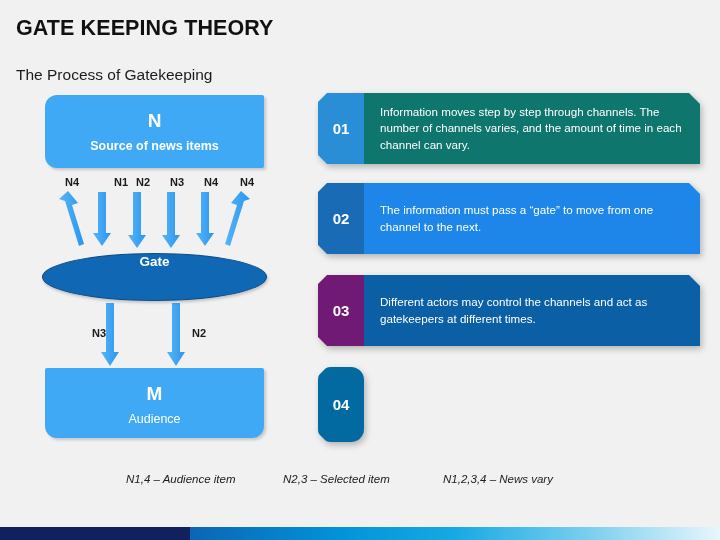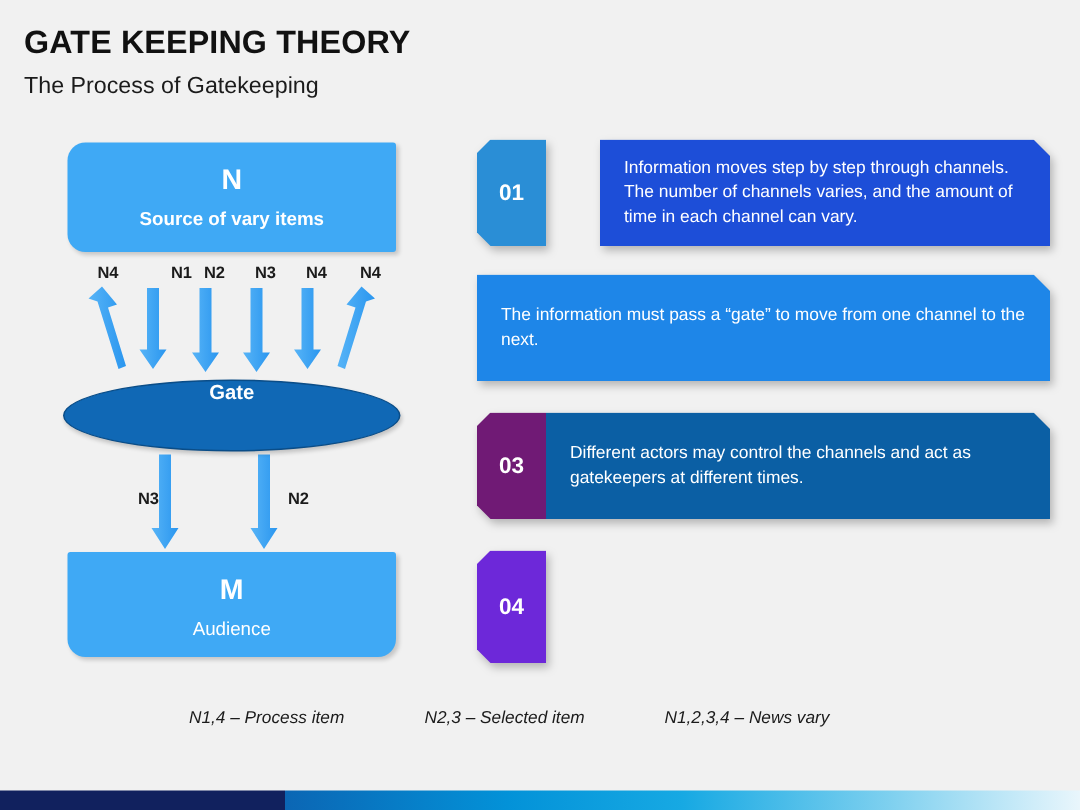--- a/index.html
+++ b/index.html
@@ -27,21 +27,21 @@
     left: 16px;
     top: 16px;
     font-size: 21.5px;
     font-weight: bold;
     color: #111111;
     letter-spacing: 0.1px;
   }
   .subtitle {
     position: absolute;
     left: 16px;
-    top: 49px;
+    top: 66px;
     font-size: 15.5px;
     color: #1b1b1b;
   }
 
   
   .diagram {
     position: absolute;
     left: 0;
     top: 0;
     width: 310px;
@@ -200,21 +200,21 @@
 
 <div class="slide">
 
   <div class="title">GATE KEEPING THEORY</div>
   <div class="subtitle">The Process of Gatekeeping</div>
 
   <div class="diagram">
 
     <div class="node-box node-n">
       <div class="node-letter">N</div>
-      <div class="node-sub">Source of vary items</div>
+      <div class="node-sub">Source of news items</div>
     </div>
 
     <div class="n-label" style="left:53px;  top:176px;">N4</div>
     <div class="n-label" style="left:89px;  top:176px;margin-left:13px;">N1</div>
     <div class="n-label" style="left:124px; top:176px;">N2</div>
     <div class="n-label" style="left:158px; top:176px;">N3</div>
     <div class="n-label" style="left:192px; top:176px;">N4</div>
     <div class="n-label" style="left:228px; top:176px;">N4</div>
 
     <svg class="arrow-svg" viewBox="0 0 310 500">
@@ -264,38 +264,39 @@
     <div class="node-box node-m">
       <div class="node-letter">M</div>
       <div class="node-sub plain">Audience</div>
     </div>
   </div>
 
   <div class="steps">
 
     <div class="step" style="top:93px; height:71px;">
       <div class="step-badge" style="background:#2a8ed6;">01</div>
-      <div class="step-body" style="background:#1d4ed8;margin-left:36px;">Information moves step by step through channels. The number of channels varies, and the amount of time in each channel can vary.</div>
+      <div class="step-body" style="background:#0f766e;">Information moves step by step through channels. The number of channels varies, and the amount of time in each channel can vary.</div>
     </div>
 
     <div class="step" style="top:183px; height:71px;">
+      <div class="step-badge" style="background:#1a6bb5;">02</div>
       <div class="step-body" style="background:#1e86e8;">The information must pass a “gate” to move from one channel to the next.</div>
     </div>
 
     <div class="step" style="top:275px; height:71px;">
       <div class="step-badge" style="background:#701a75;">03</div>
       <div class="step-body" style="background:#0b5fa4;">Different actors may control the channels and act as gatekeepers at different times.</div>
     </div>
 
     <div class="step" style="top:367px; height:75px;">
-      <div class="step-badge" style="background:#6d28d9;">04</div>
+      <div class="step-badge" style="background:#0369a1;border-radius:13px;">04</div>
     </div>
   </div>
 
-  <div class="legend" style="left:126px;">N1,4 – Process item</div>
+  <div class="legend" style="left:126px;">N1,4 – Audience item</div>
   <div class="legend" style="left:283px;">N2,3 – Selected item</div>
   <div class="legend" style="left:443px;">N1,2,3,4 – News vary</div>
 
   <div class="bottom-bar">
     <div class="bar-navy"></div>
     <div class="bar-grad"></div>
   </div>
 
 </div>
 

